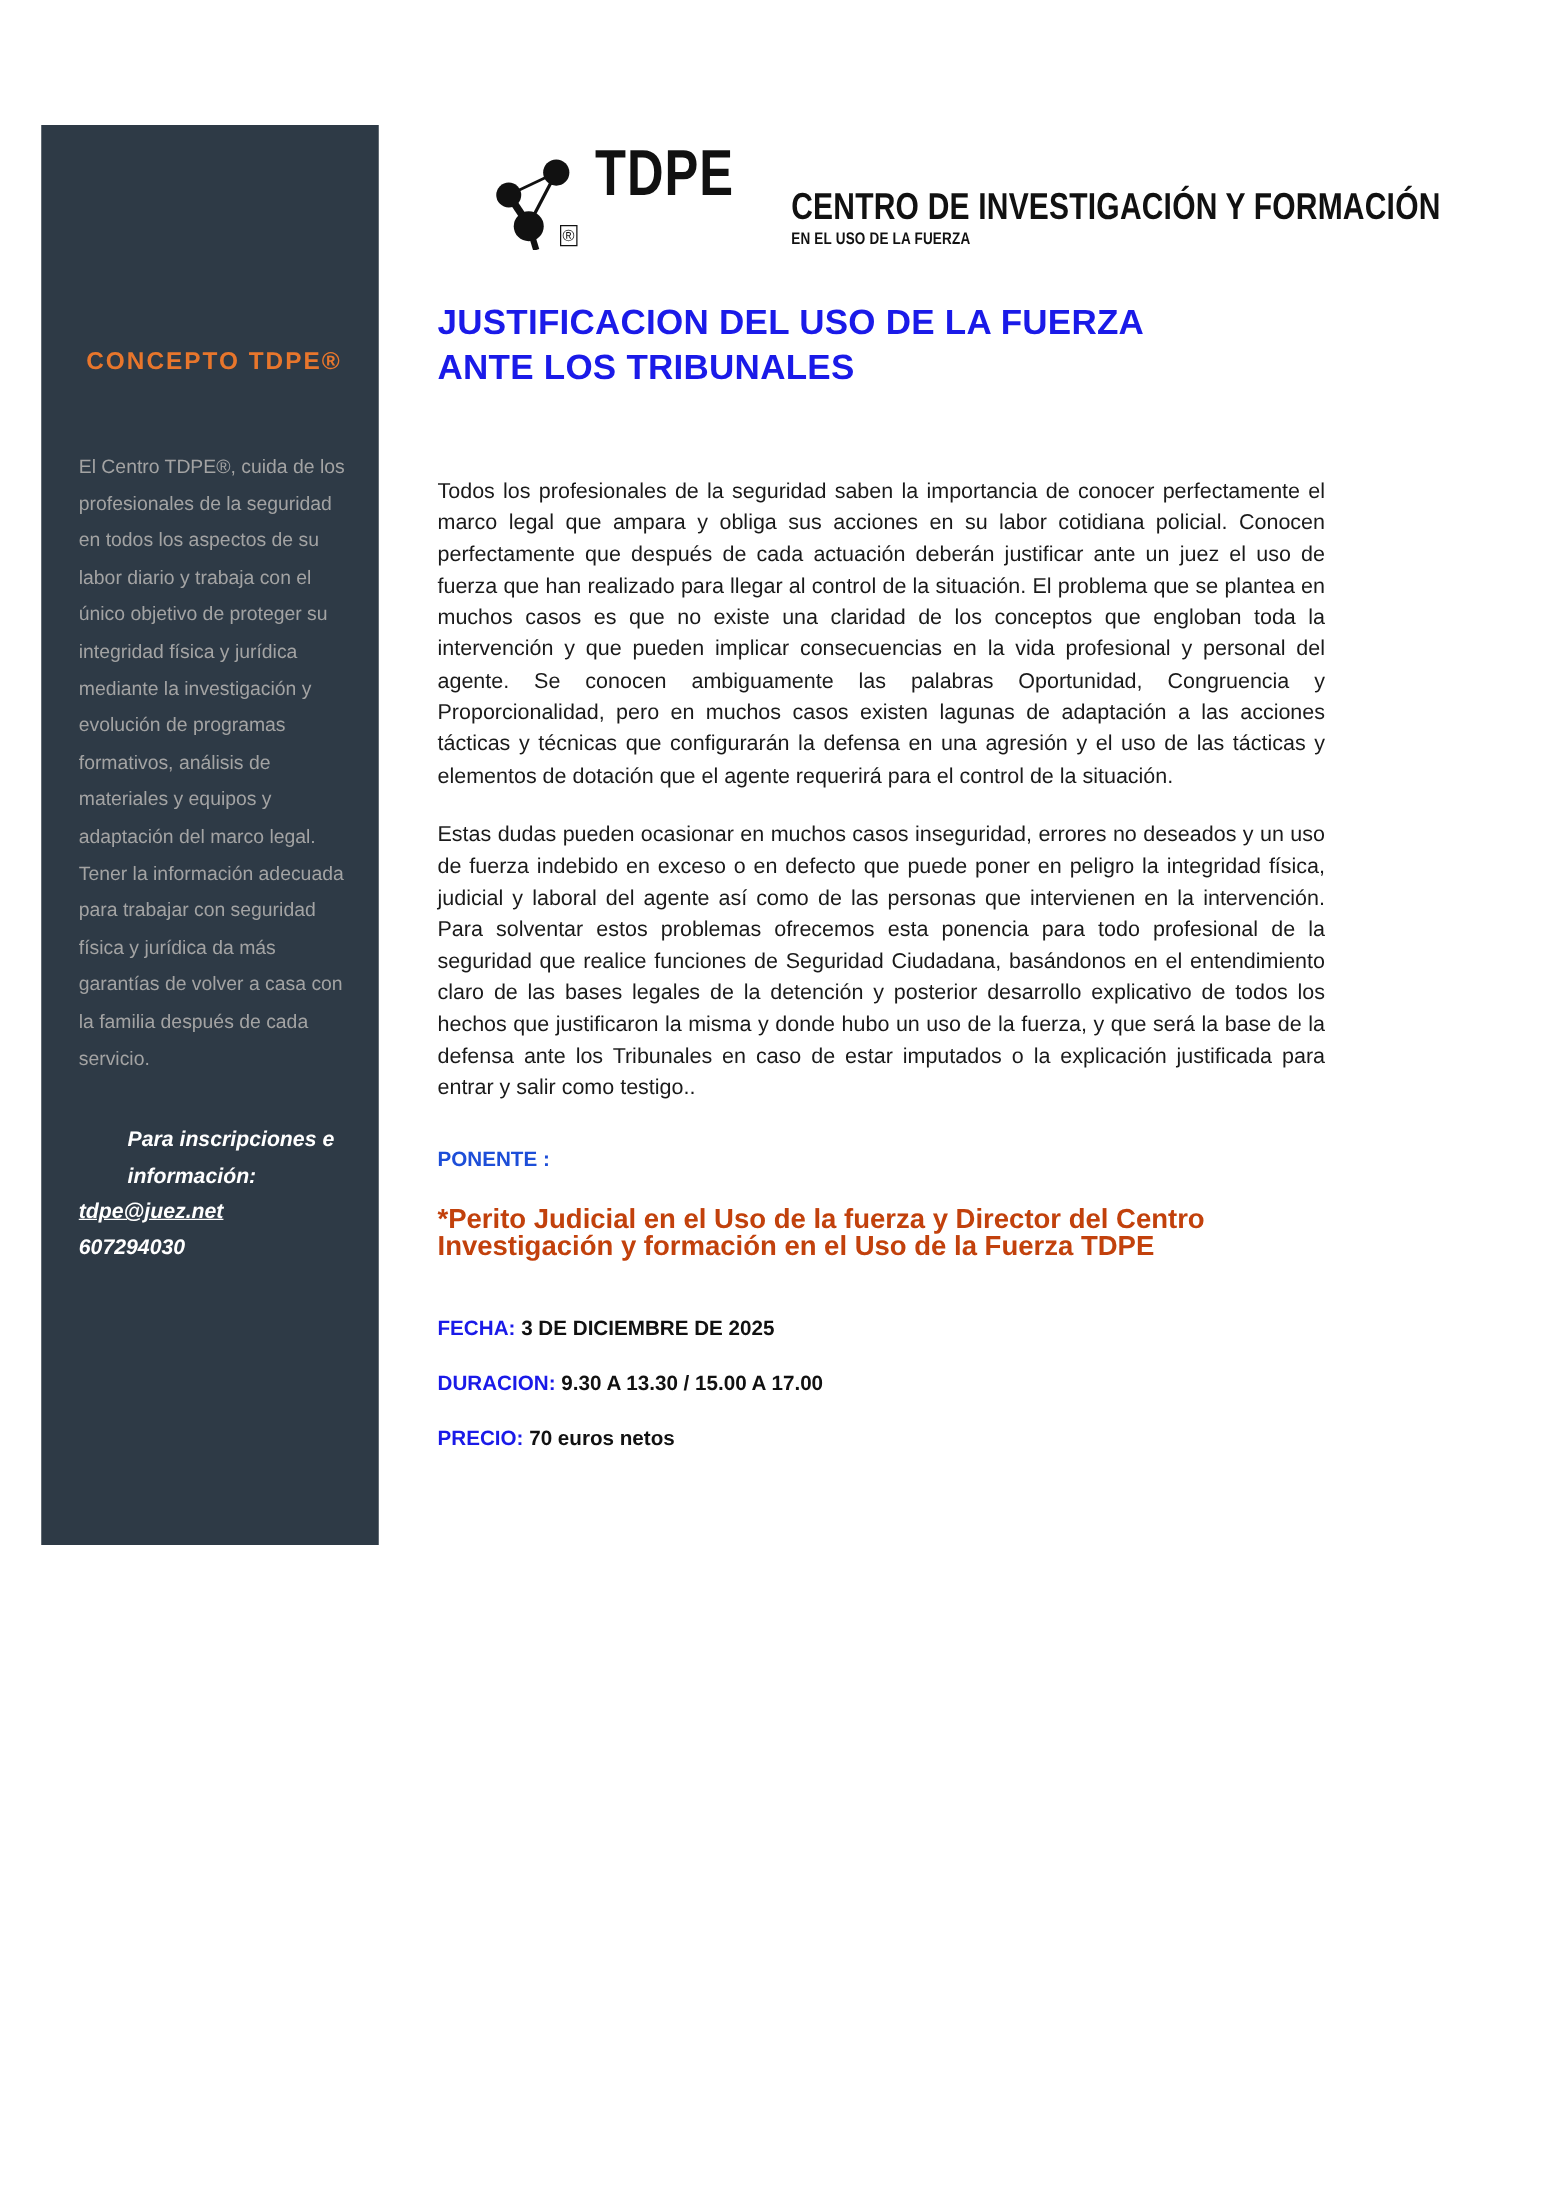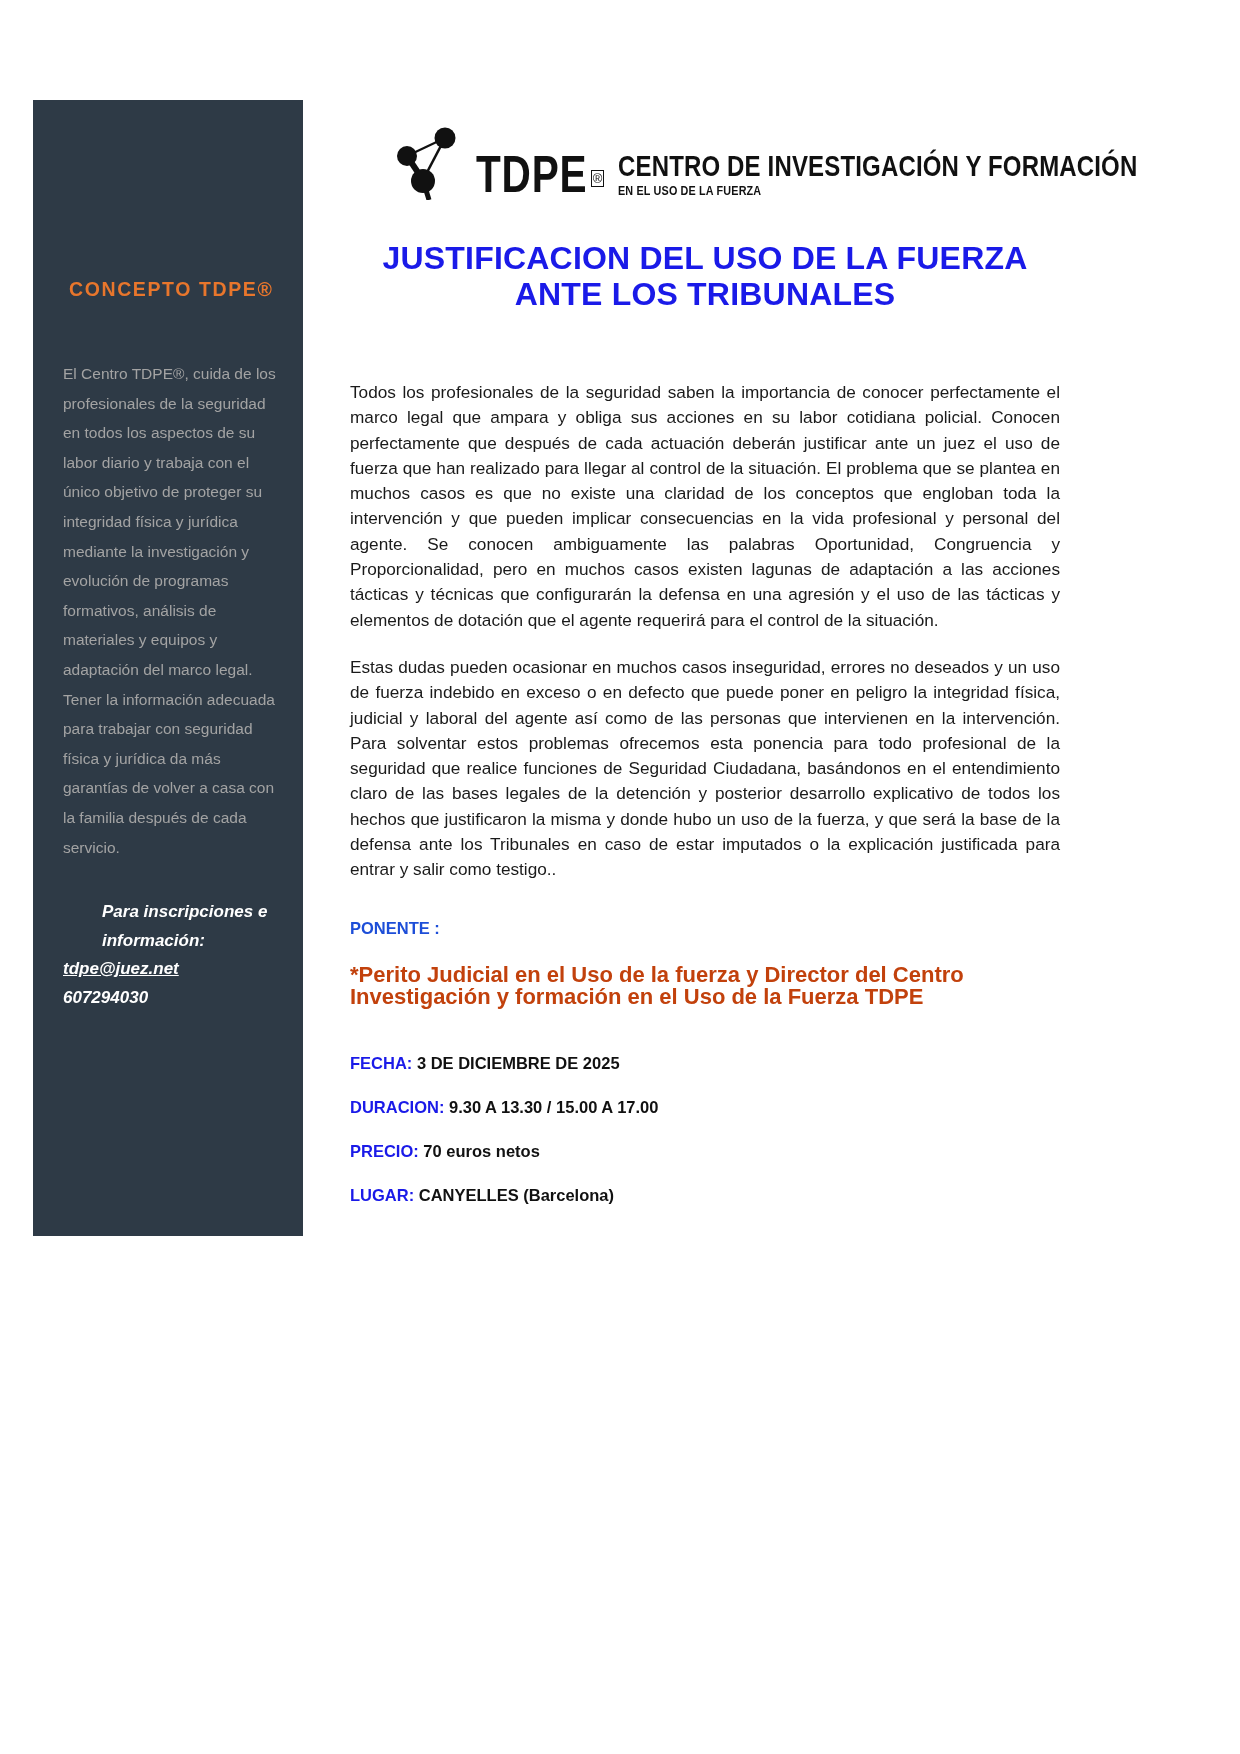--- a/index.html
+++ b/index.html
@@ -96,20 +96,21 @@
     width: 78px;
     height: 80px;
     flex: 0 0 78px;
     position: relative;
   }
   #logo-wordmark {
     display: flex;
     align-items: flex-end;
     margin-left: 10px;
     padding-bottom: 3px;
+    flex-direction: column;
   }
   .tdpe-text {
     font-family: "Liberation Sans Narrow", "Liberation Sans", sans-serif;
     font-size: 52px;
     font-weight: bold;
     color: #111111;
     letter-spacing: 1px;
     line-height: 0.86;
     transform: scaleX(0.78);
     transform-origin: left bottom;
@@ -149,23 +150,22 @@
     letter-spacing: 0.2px;
     transform: scaleX(0.80);
     transform-origin: left top;
     white-space: nowrap;
     margin-top: 2px;
   }
 
   
   #headline {
     color: #1a1ae8;
-    font-size: 32px;
-    font-weight: bold;
-    text-align: center;
+    font-size: 28px;
+    font-weight: bold;
     line-height: 36px;
     margin-top: 40px;
     letter-spacing: 0.2px;
   }
   #headline .l2 { display: block; }
 
   
   #body-copy {
     margin-top: 68px;
   }
@@ -280,20 +280,16 @@
         <span class="detail-value">3 DE DICIEMBRE DE 2025</span>
       </div>
       <div class="detail-row">
         <span class="detail-label">DURACION:</span>
         <span class="detail-value">9.30 A 13.30 / 15.00 A 17.00</span>
       </div>
       <div class="detail-row">
         <span class="detail-label">PRECIO:</span>
         <span class="detail-value">70 euros netos</span>
       </div>
-      <div class="detail-row">
-        <span class="detail-label">LUGAR:</span>
-        <span class="detail-value">CANYELLES (Barcelona)</span>
-      </div>
     </section>
 
   </main>
 </div>
 
 </body></html>

